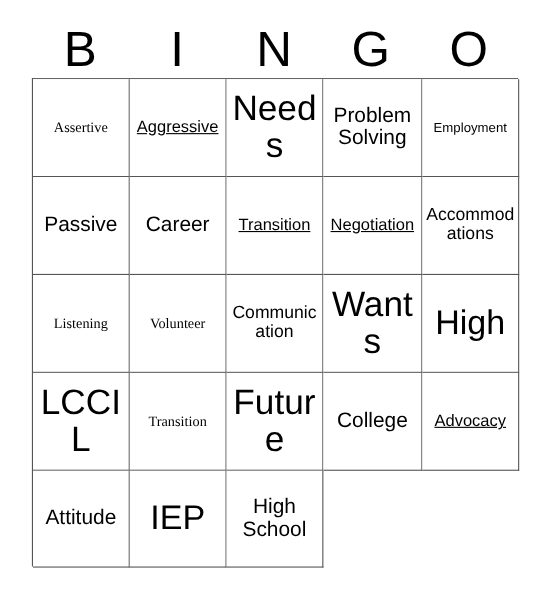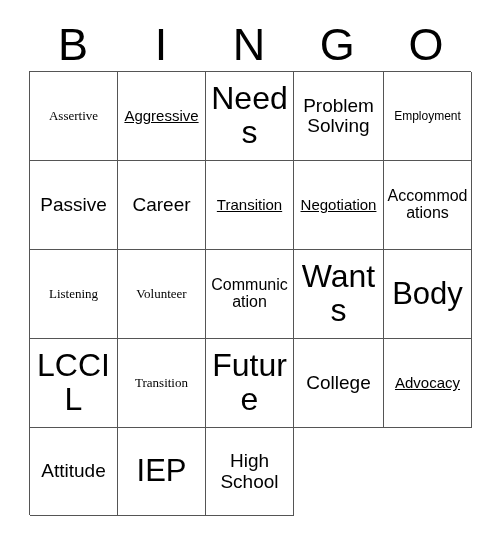--- a/index.html
+++ b/index.html
@@ -147,21 +147,21 @@
       <div class="cell" data-size="md">
         <span class="cell-text">Volunteer</span>
       </div>
       <div class="cell" data-size="xxs">
         <span class="cell-text">Communication</span>
       </div>
       <div class="cell" data-size="xl">
         <span class="cell-text">Wants</span>
       </div>
       <div class="cell" data-size="xxl">
-        <span class="cell-text">Body</span>
+        <span class="cell-text">High</span>
       </div>
       <div class="cell" data-size="xl">
         <span class="cell-text">LCCIL</span>
       </div>
       <div class="cell" data-size="md">
         <span class="cell-text">Transition</span>
       </div>
       <div class="cell" data-size="xl">
         <span class="cell-text">Future</span>
       </div>

